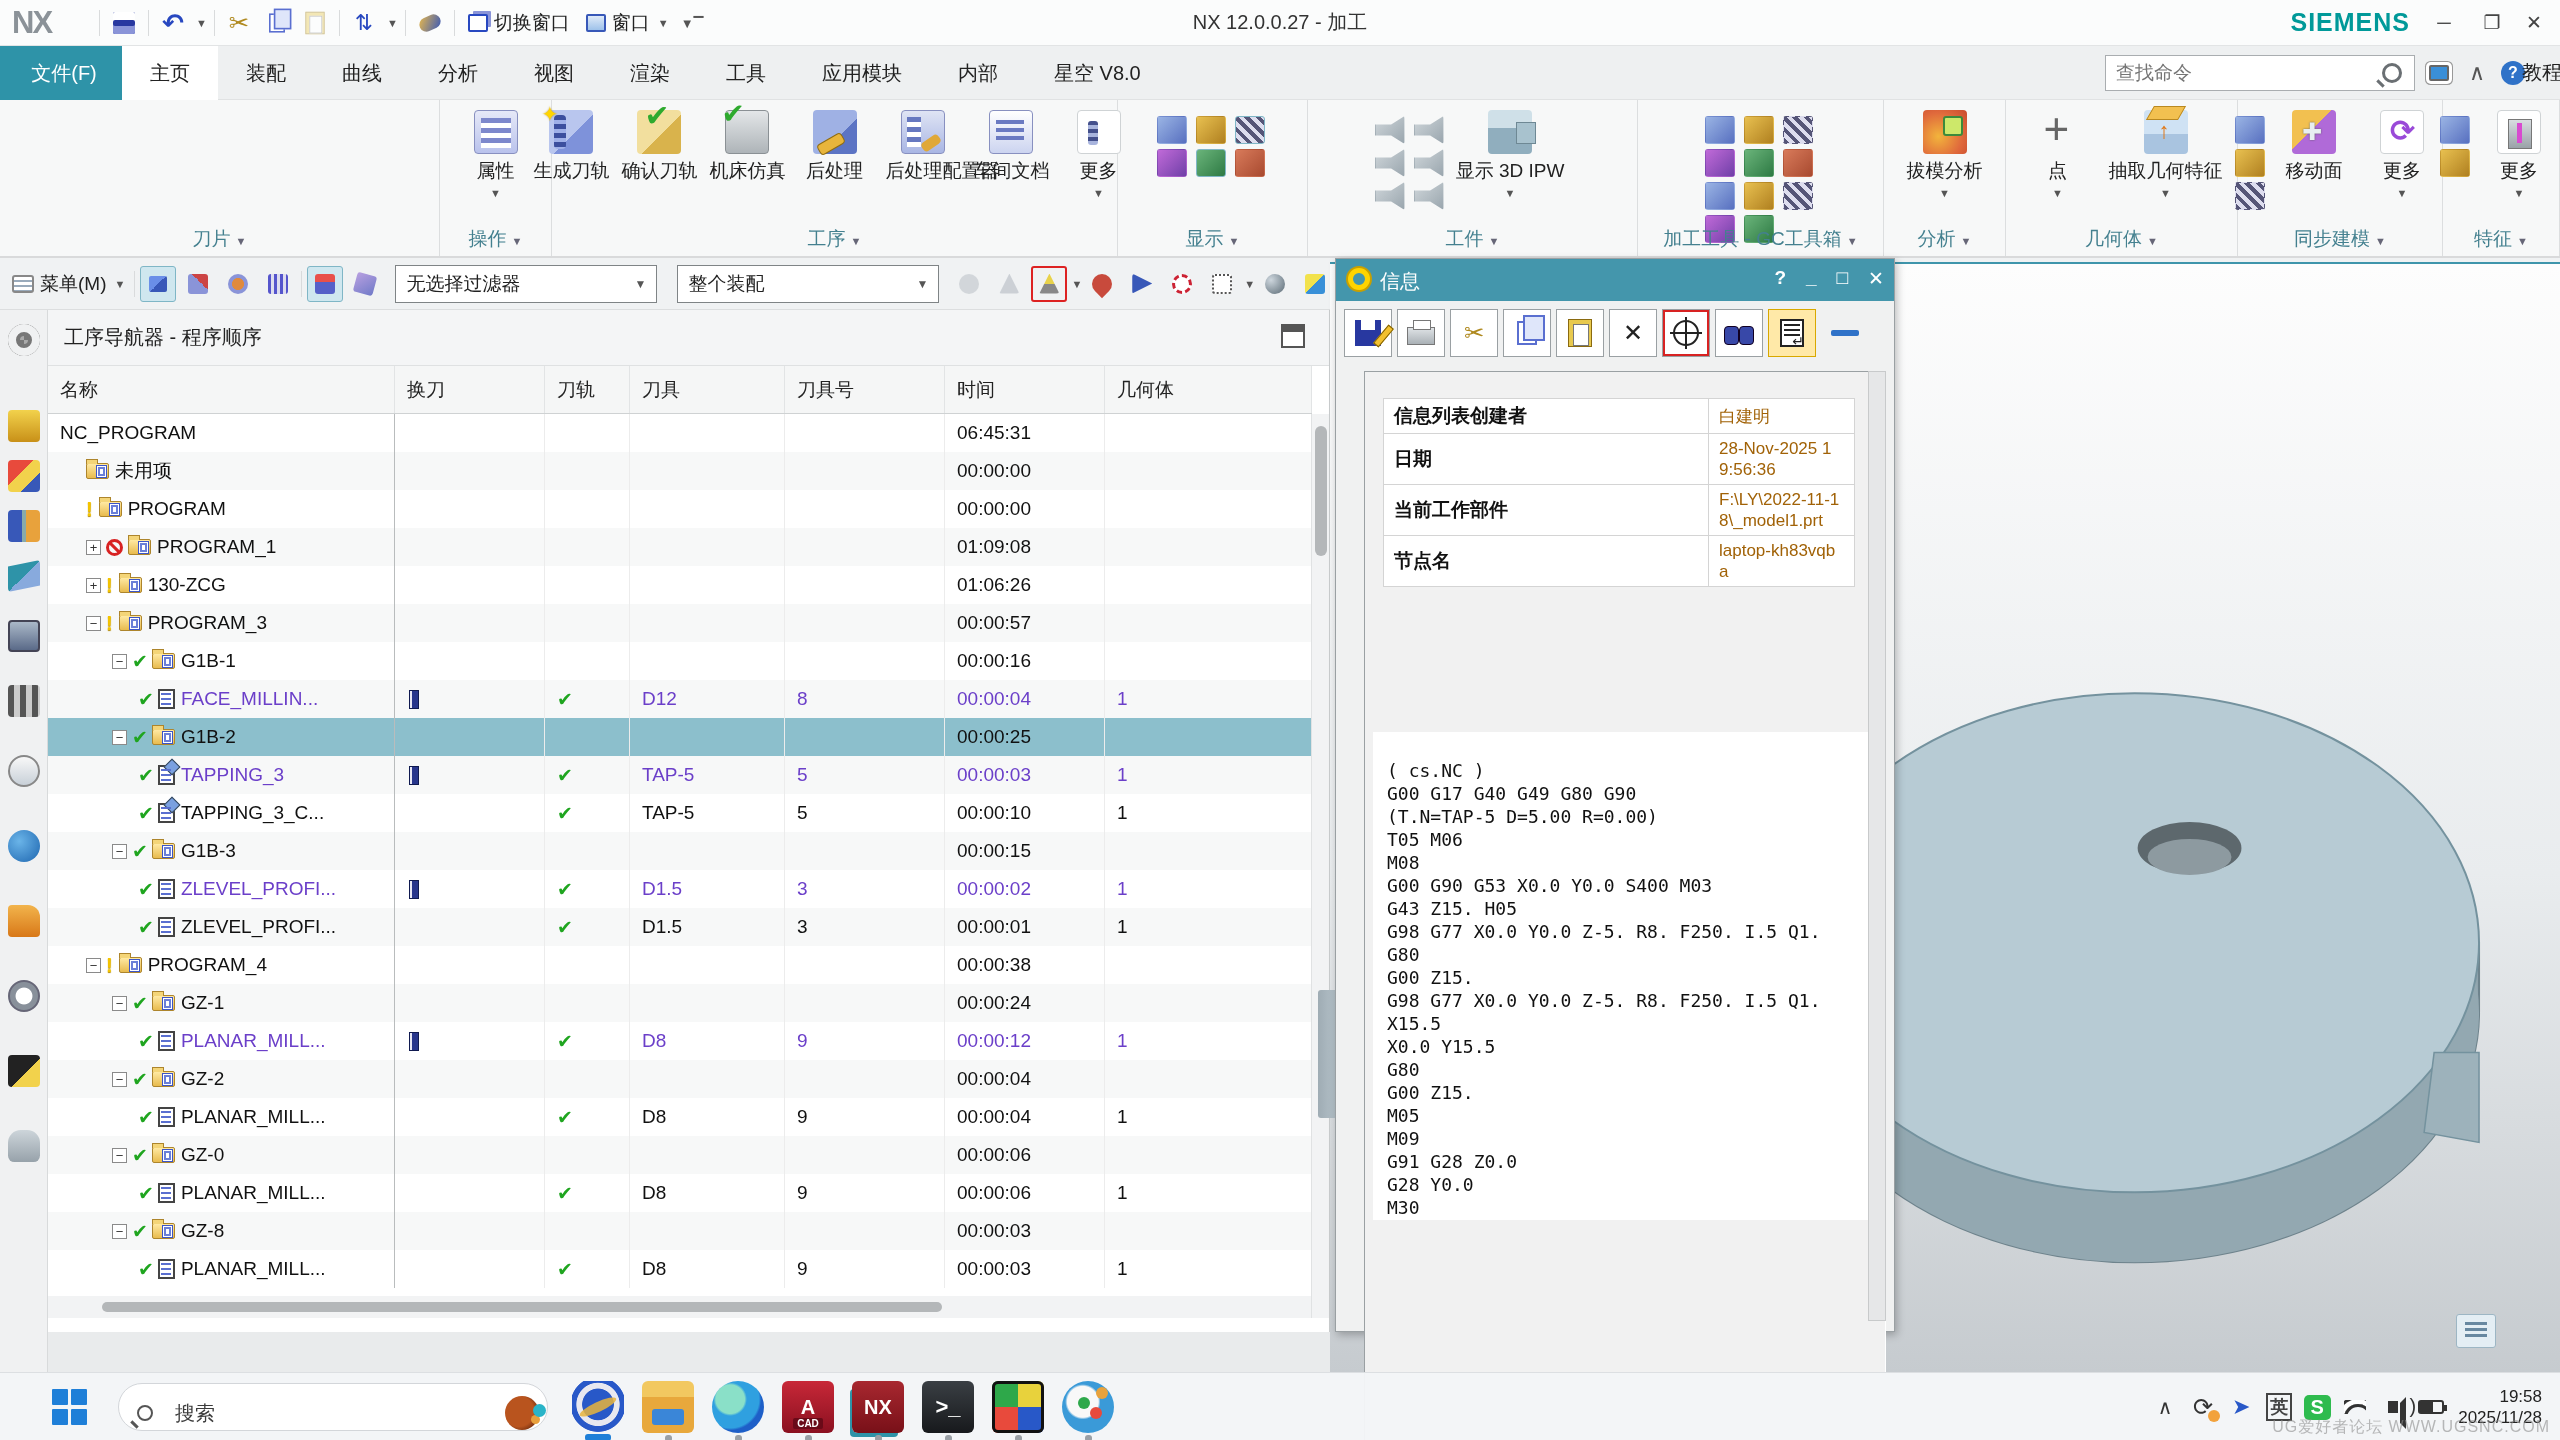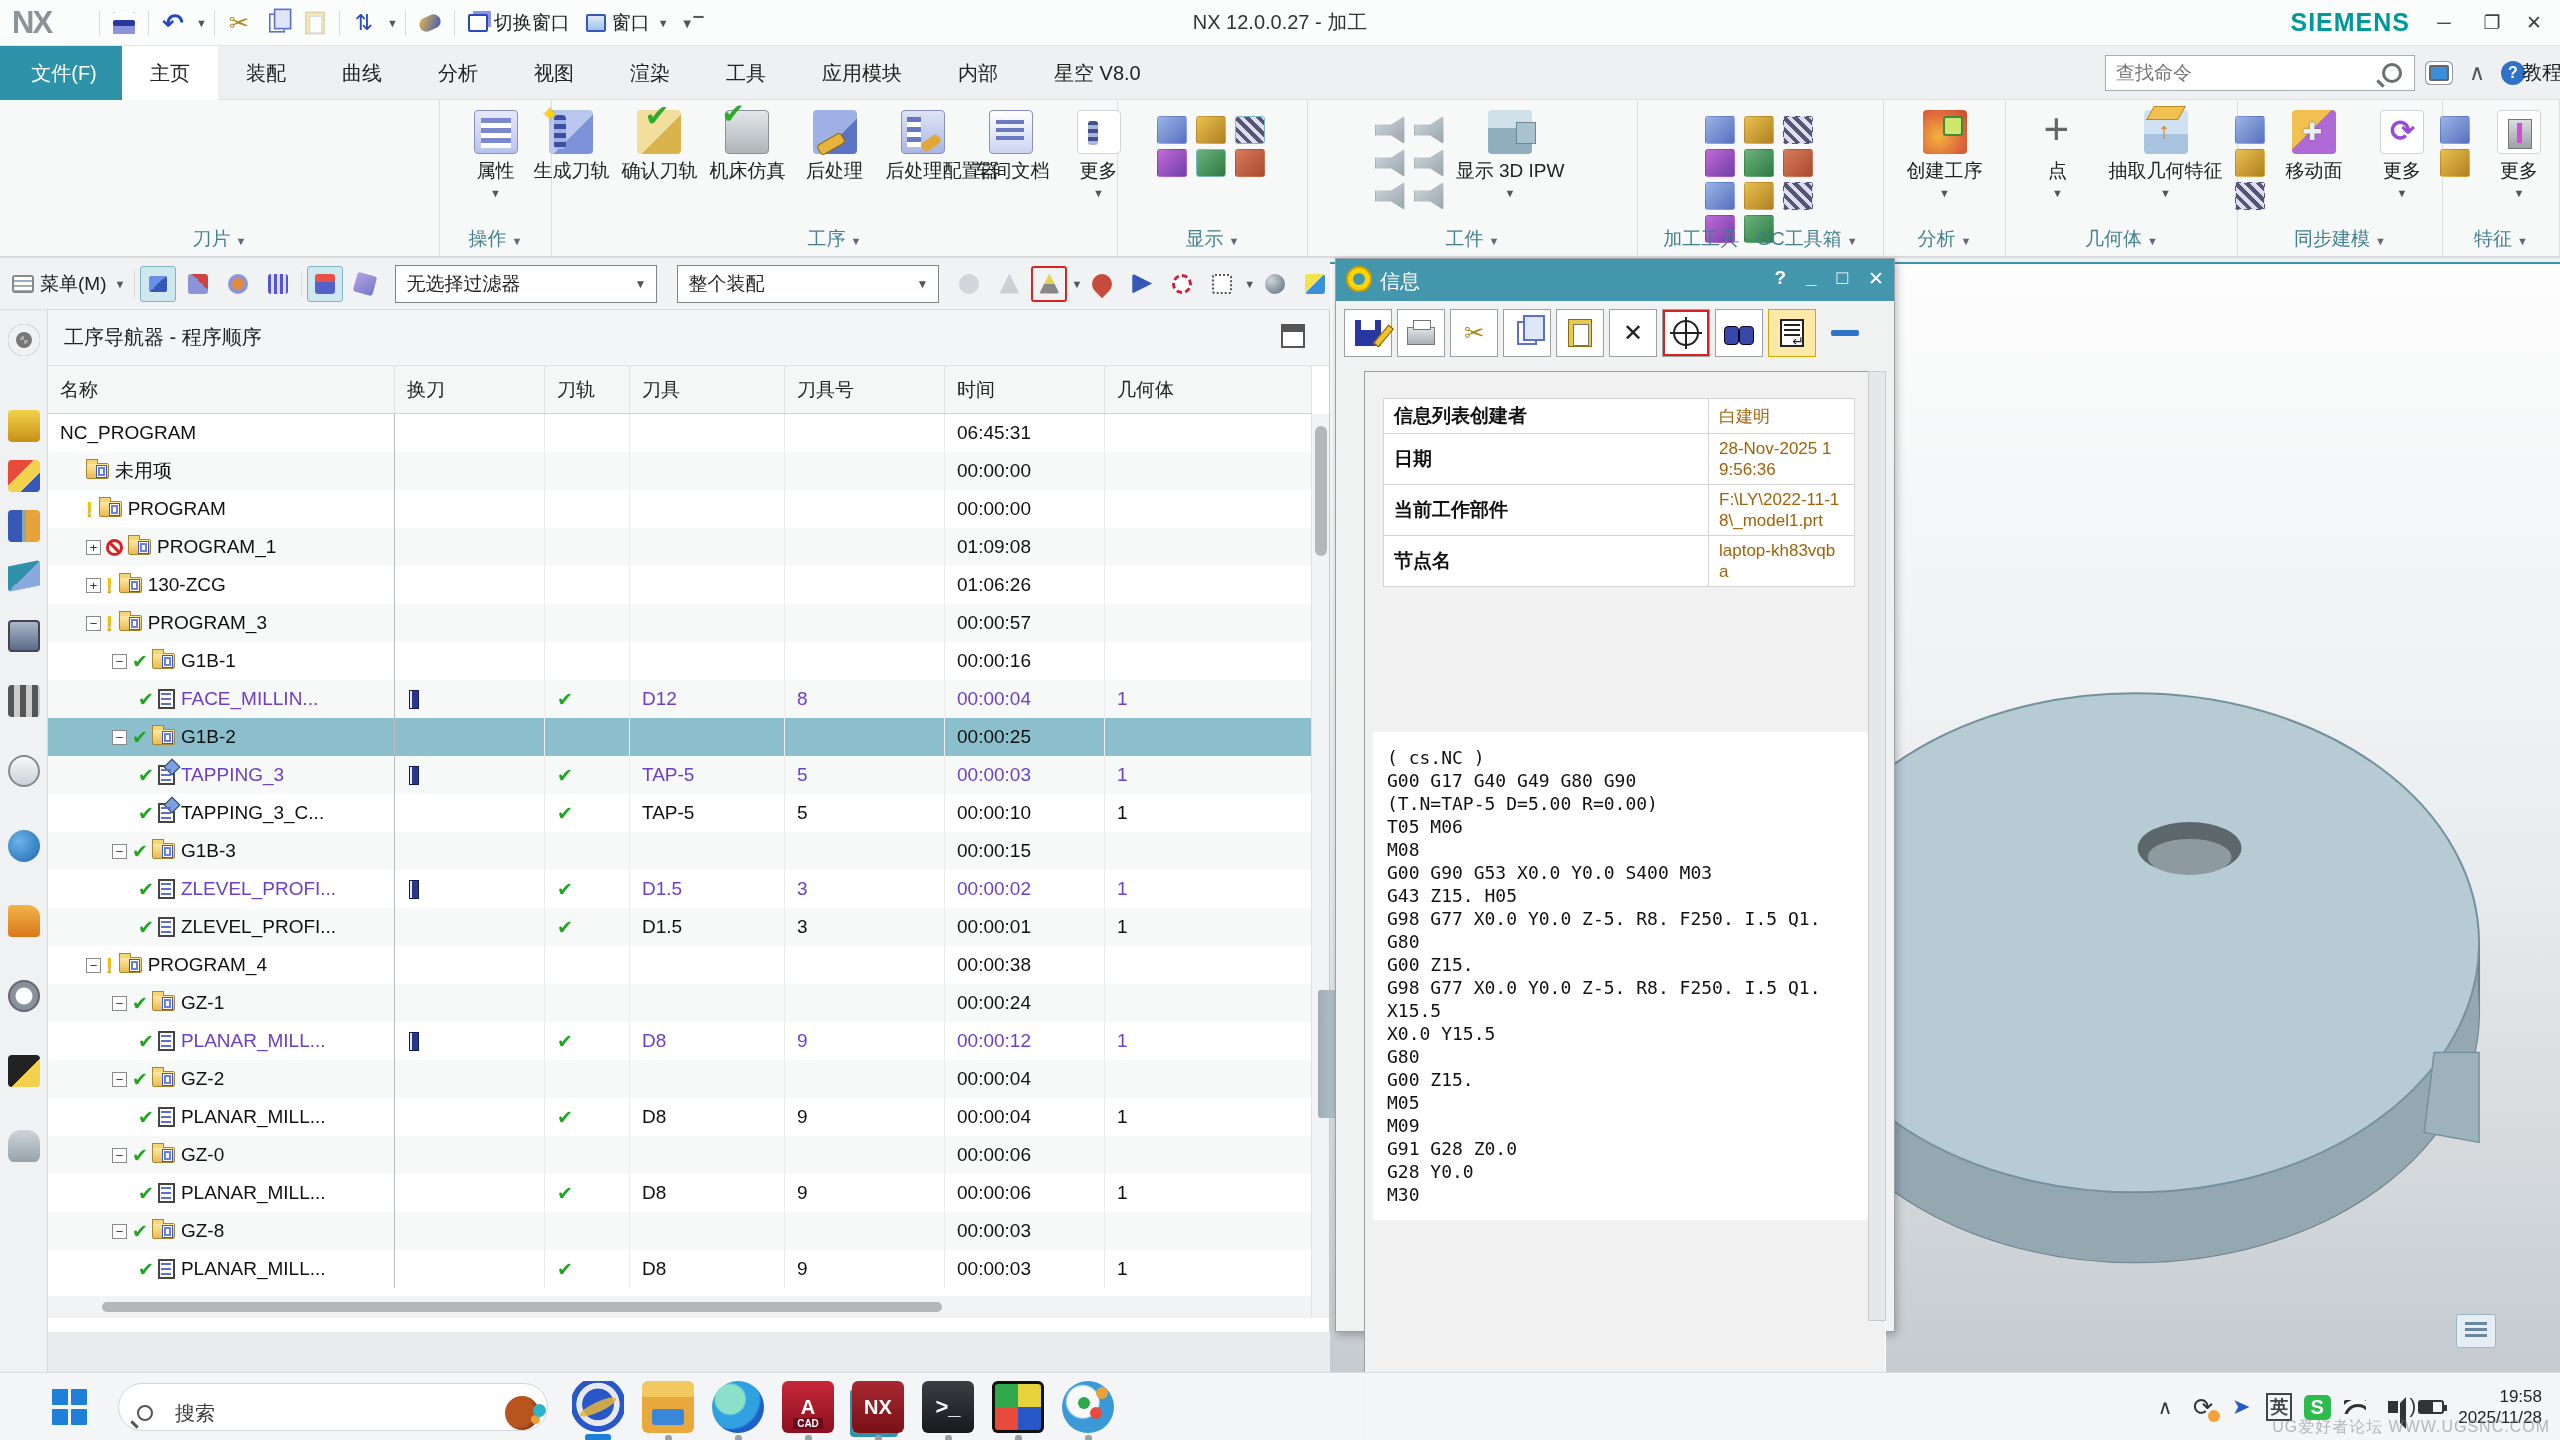--- a/index.html
+++ b/index.html
@@ -168,21 +168,21 @@
   .binoc::after { right:0; }
   .wrapdoc { width:24px; height:28px; background:#fff; border:2px solid #222; position:relative; }
   .wrapdoc::before { content:""; position:absolute; left:2px; top:3px; width:16px; height:2px; background:#222; box-shadow:0 5px 0 #222, 0 10px 0 #222; }
   .wrapdoc::after { content:"↵"; position:absolute; right:-2px; bottom:-4px; font-size:14px; color:#222; }
   #info-content { position:absolute; left:28px; top:112px; width:522px; height:1175px; background:#f1f1f1; border:1px solid #9aa0a3; border-right-color:#fff; border-bottom-color:#fff; }
   #info-scroll { position:absolute; right:8px; top:112px; width:18px; height:950px; background:#e6e7e8; border:1px solid #c8cacb; }
   #info-table { position:absolute; left:18px; top:26px; width:472px; border:1px solid #c8c8c8; background:#fff; border-collapse:collapse; }
   #info-table td { border:1px solid #d4d4d4; padding:4px 10px; vertical-align:middle; }
   #info-table td.k { font-weight:bold; font-size:19px; width:325px; color:#111; }
   #info-table td.v { font-size:17px; line-height:21px; color:#a16207; word-break:break-all; }
-  #gcode { position:absolute; left:8px; top:360px; width:496px; height:488px; background:#fff; padding:14px 0 0 14px;
+  #gcode { position:absolute; left:8px; top:360px; width:496px; height:488px; background:#fff; padding:27px 0 0 14px;
            font-family:"DejaVu Sans Mono","Liberation Mono",monospace; font-size:18px; line-height:23px; color:#111; white-space:pre; }
 
   
   #taskbar { position:absolute; left:0; top:1372px; width:2560px; height:68px; background:rgba(243,245,247,.97); border-top:1px solid #dcdfe2; }
   #start { position:absolute; left:52px; top:16px; width:36px; height:36px; display:grid; grid-template-columns:16px 16px; gap:3px; }
   #start span { width:16px; height:16px; background:#1e7fd8; border-radius:1px; }
   #tb-search { position:absolute; left:118px; top:10px; width:430px; height:48px; background:#fff; border:1px solid #d3d6da; border-radius:24px; display:flex; align-items:center; padding:12px 8px 0 18px; }
   #tb-search .mag { border-color:#555; }
   #tb-search .mag::after { background:#555; }
   #tb-search .ph { color:#3c3c3c; font-size:20px; flex:1; margin-left:10px; }
@@ -374,21 +374,21 @@
           <span class="sicon" style="background: linear-gradient(135deg, rgb(192, 106, 216), rgb(112, 64, 168));"></span>
           <span class="sicon" style="background: linear-gradient(135deg, rgb(106, 180, 122), rgb(46, 122, 68));"></span>
         </div>
       </div>
       <div class="glabel"><span>加工工具 - GC工具箱</span><span class="caret"> ▼</span></div>
     </div>
     <div class="rgroup" style="width: 122px;">
       <div class="rbody">
         <div class="bigbtn">
           <div class="bicon i-draft"></div>
-          <div class="blabel">创建工序</div>
+          <div class="blabel">拔模分析</div>
           <div class="bcaret">▼</div>
         </div>
       </div>
       <div class="glabel"><span>分析</span><span class="caret"> ▼</span></div>
     </div>
     <div class="rgroup" style="width: 232px;">
       <div class="rbody">
         <div class="bigbtn">
           <div class="bicon i-point"></div>
           <div class="blabel">点</div>

